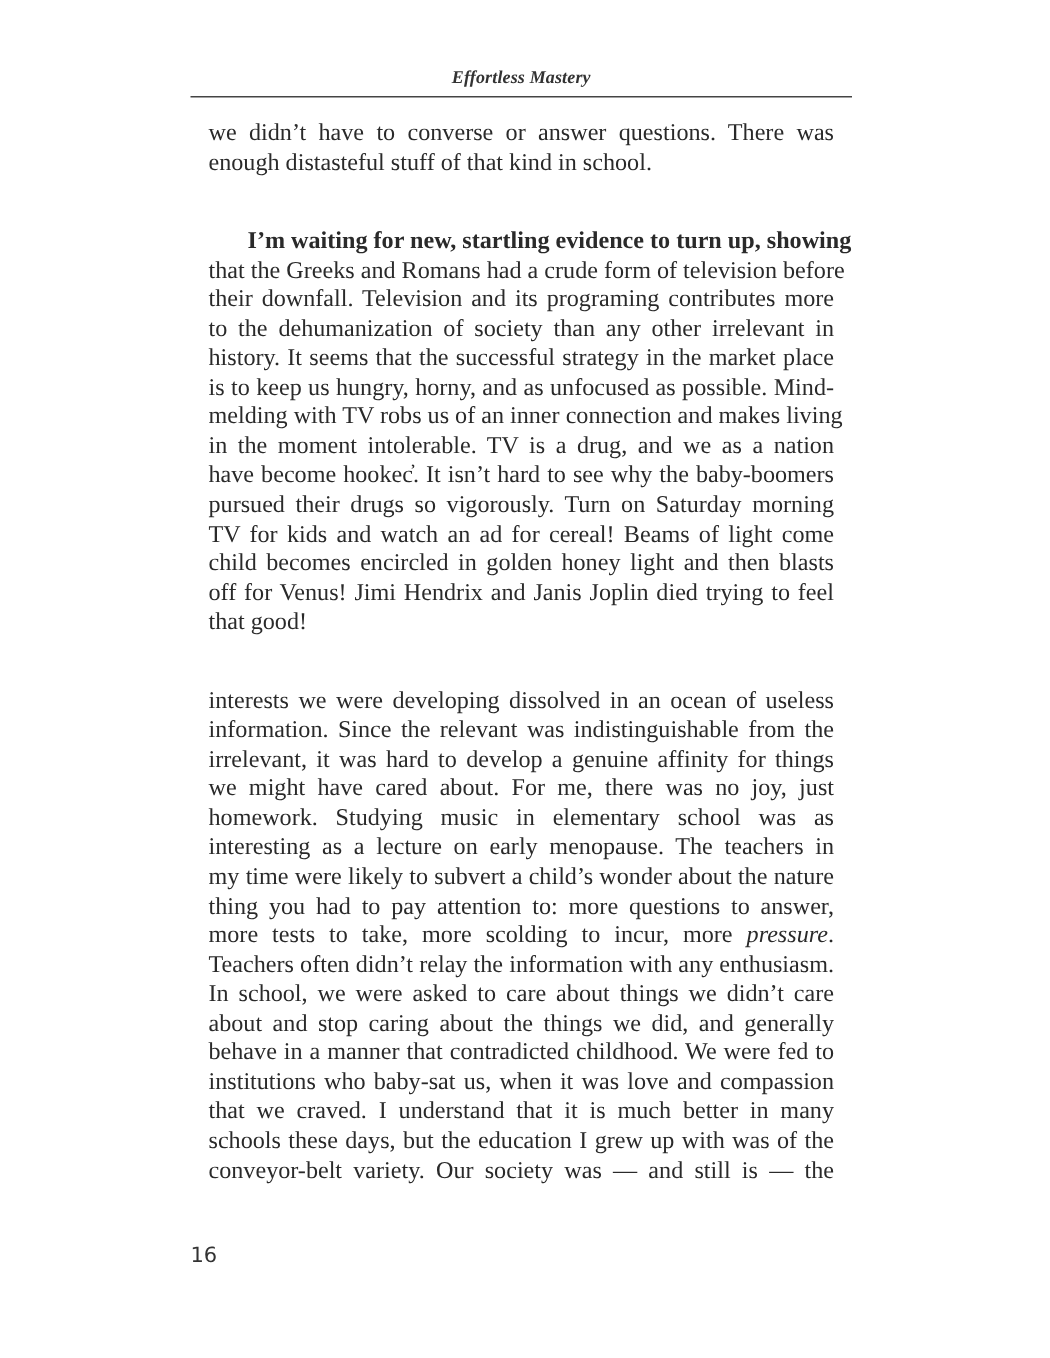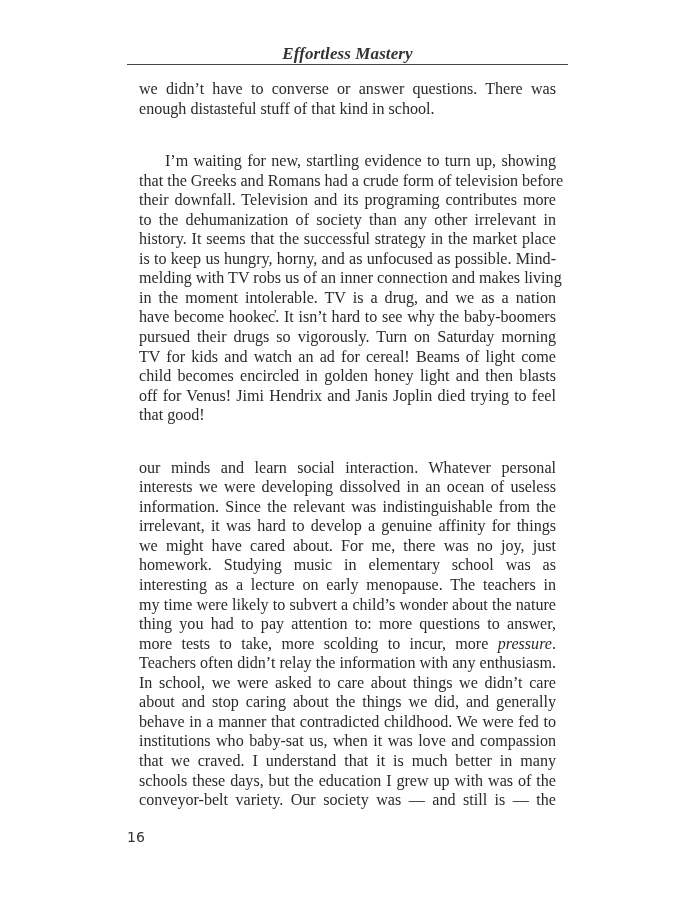--- a/index.html
+++ b/index.html
@@ -24,21 +24,21 @@
     }
     .running-head {
       position: absolute;
       top: 44px;
       left: 0;
       width: 441px;
       text-align: center;
       font-family: "Liberation Serif", "DejaVu Serif", serif;
       font-style: italic;
       font-weight: bold;
-      font-size: 17px;
+      font-size: 12px;
       color: #333;
       letter-spacing: 0.1px;
     }
     .head-rule {
       position: absolute;
       top: 64px;
       left: 0;
       width: 441px;
       height: 0;
       border-top: 1.4px solid #444;
@@ -64,20 +64,21 @@
       text-align: justify;
       text-align-last: justify;
       white-space: nowrap;
       height: 19.55px;
     }
     .para .line.last {
       text-align-last: left;
     }
     .para.indent .line.first {
       text-indent: 26px;
+      font-weight: bold;
     }
     .para-gap {
       height: 9px;
     }
     em {
       font-style: italic;
     }
     .folio {
       position: absolute;
       top: 829px;
@@ -114,21 +115,20 @@
       <span class="line">have become hookec̓. It isn’t hard to see why the baby-boomers</span>
       <span class="line">pursued their drugs so vigorously. Turn on Saturday morning</span>
       <span class="line">TV for kids and watch an ad for cereal! Beams of light come</span>
       <span class="line">child becomes encircled in golden honey light and then blasts</span>
       <span class="line">off for Venus! Jimi Hendrix and Janis Joplin died trying to feel</span>
       <span class="line last">that good!</span>
     </div>
     <div class="para-gap"></div>
 
     <div class="para indent">
-      <span class="line">our minds and learn social interaction. Whatever personal</span>
       <span class="line">interests we were developing dissolved in an ocean of useless</span>
       <span class="line">information. Since the relevant was indistinguishable from the</span>
       <span class="line">irrelevant, it was hard to develop a genuine affinity for things</span>
       <span class="line">we might have cared about. For me, there was no joy, just</span>
       <span class="line">homework. Studying music in elementary school was as</span>
       <span class="line">interesting as a lecture on early menopause. The teachers in</span>
       <span class="line">my time were likely to subvert a child’s wonder about the nature</span>
       <span class="line">thing you had to pay attention to: more questions to answer,</span>
       <span class="line"><span>more tests to take, more scolding to incur, more </span><em>pressure</em><span>.</span></span>
       <span class="line">Teachers often didn’t relay the information with any enthusiasm.</span>

